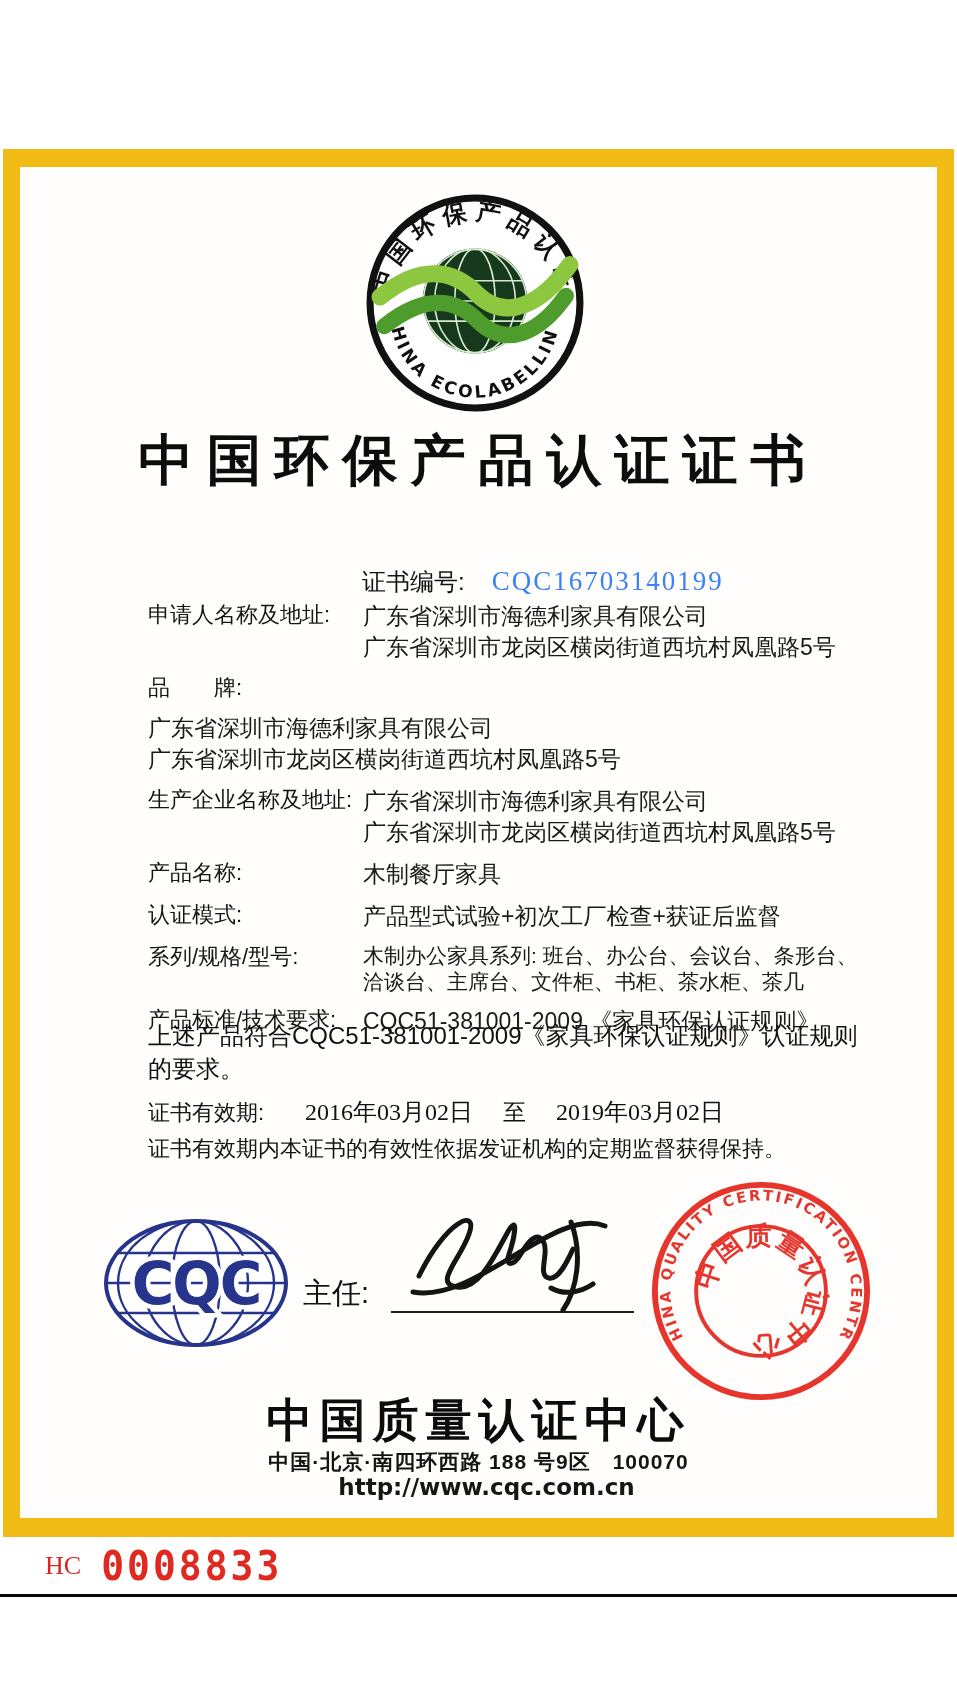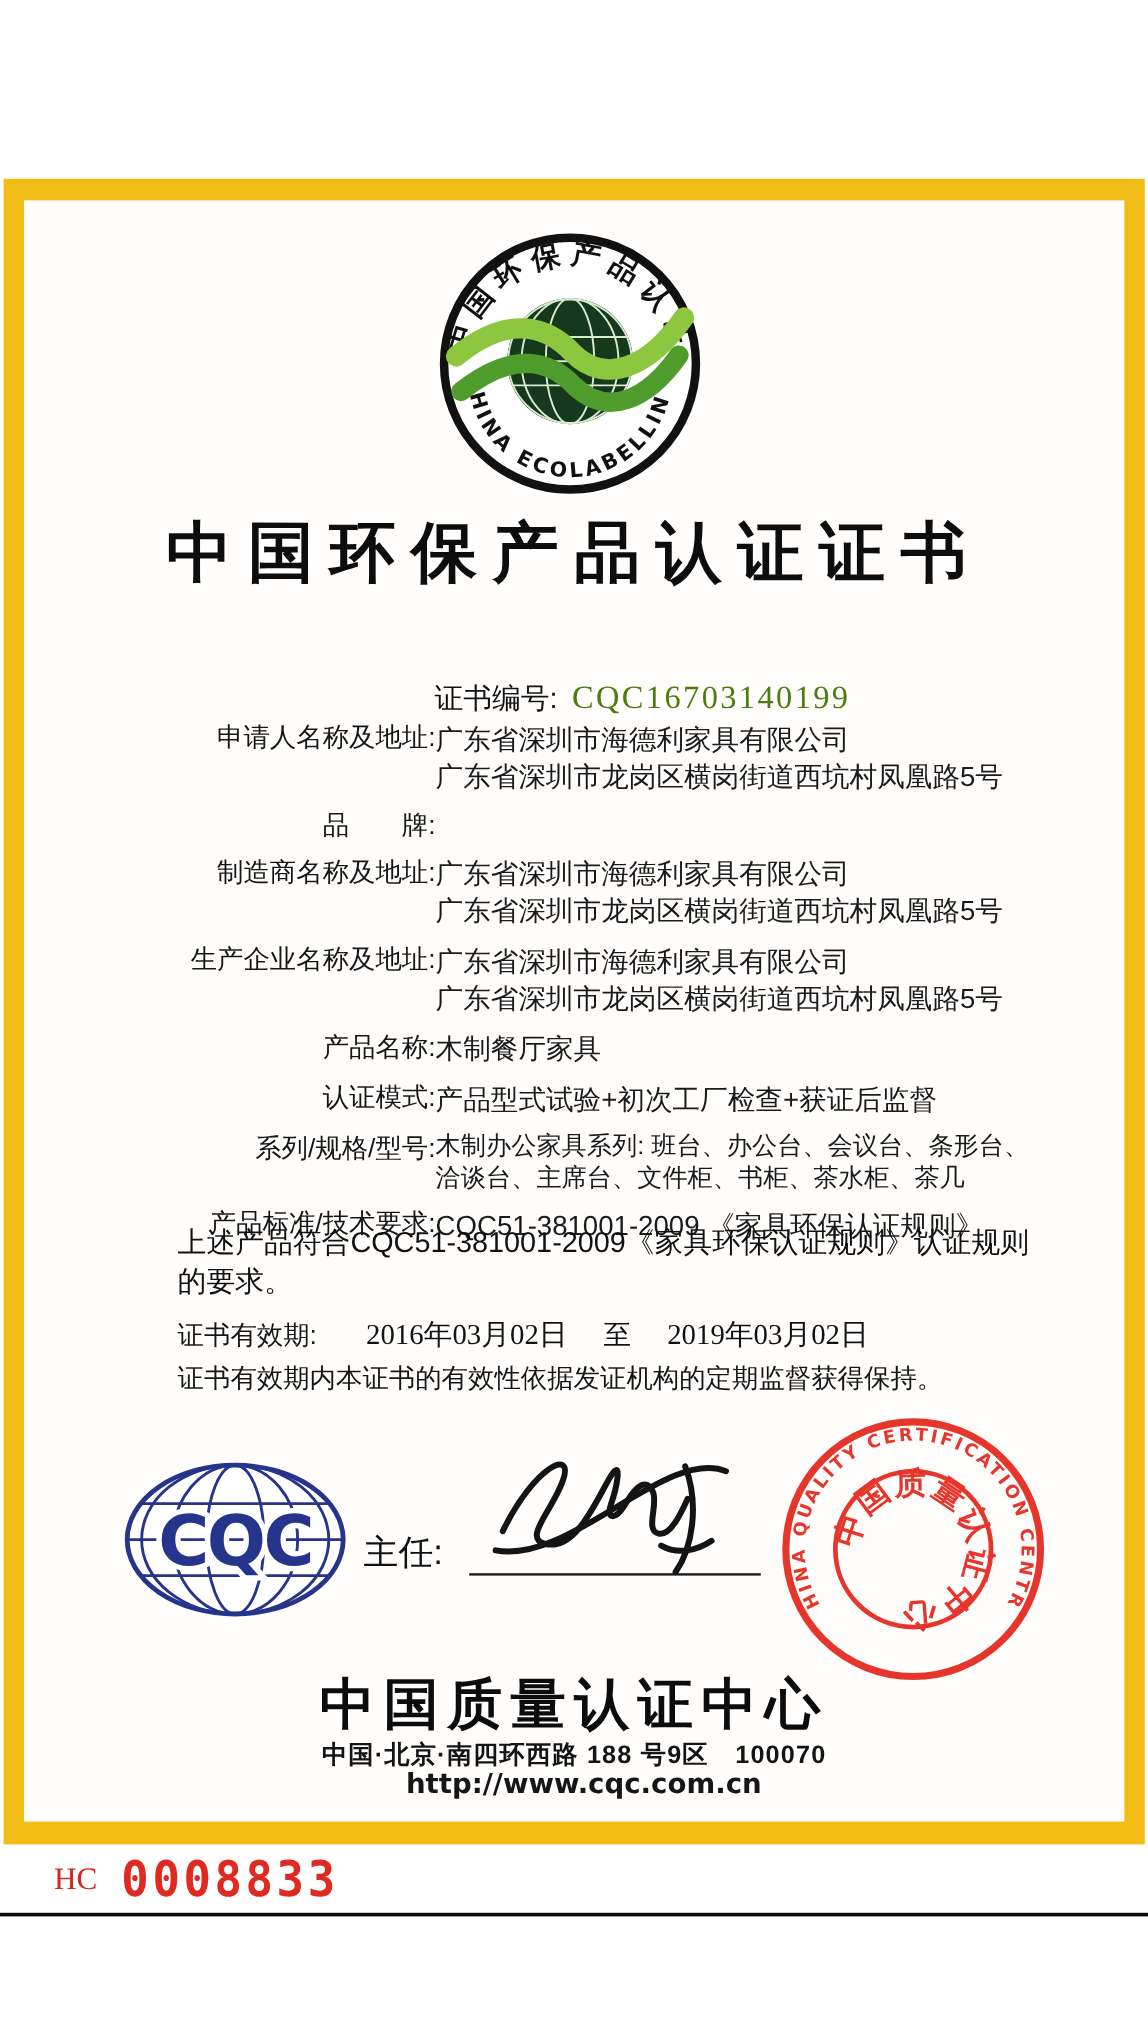--- a/index.html
+++ b/index.html
@@ -15,27 +15,27 @@
   
   .eco-logo{left:364px;top:192px;width:222px;height:222px;}
 
   
   .title{left:0;top:424px;width:957px;text-align:center;font-size:55px;font-weight:700;
          letter-spacing:13px;color:#0d0d0d;font-family:"DejaVu Sans",sans-serif;}
 
   
   .certno{left:350px;top:566px;display:flex;align-items:baseline;}
   .certno-label{font-size:24px;color:#111;margin-left:12px;}
-  .certno-value{font-size:27px;color:#4d7c0f;margin-left:12px;letter-spacing:2px;
+  .certno-value{font-size:27px;color:#3b82f6;margin-left:27px;letter-spacing:2px;
                 font-family:"Liberation Serif","DejaVu Serif",serif;}
 
   
   .fields{left:148px;top:601px;width:716px;}
   .frow{display:flex;margin-bottom:11px;}
-  .flabel{width:215px;flex:0 0 215px;font-size:22px;color:#151515;line-height:28px;text-align:right;}
+  .flabel{width:215px;flex:0 0 215px;font-size:22px;color:#151515;line-height:28px;}
   .fvalue{flex:1;font-size:23px;color:#1a1a1a;line-height:31px;}
   .fvalue.small{font-size:21px;line-height:26px;}
   .fline{min-height:28px;}
 
   .compliance{left:148px;top:1019px;width:724px;font-size:24px;line-height:33px;color:#111;}
 
   .validity{left:148px;top:1096px;display:flex;align-items:baseline;}
   .vlabel{width:157px;flex:0 0 157px;font-size:22px;color:#151515;}
   .vdate{font-size:24px;color:#111;font-family:"Liberation Serif","DejaVu Serif",serif;}
   .vto{font-size:23px;color:#111;margin:0 30px;}
@@ -116,21 +116,20 @@
         <div class="fvalue">
           <div class="fline">广东省深圳市海德利家具有限公司</div>
           <div class="fline">广东省深圳市龙岗区横岗街道西坑村凤凰路5号</div>
         </div>
       </div>
       <div class="frow">
         <div class="flabel">品　　牌:</div>
         <div class="fvalue"></div>
       </div>
       <div class="frow">
-        <div class="flabel">制造商名称及地址:</div>
         <div class="fvalue">
           <div class="fline">广东省深圳市海德利家具有限公司</div>
           <div class="fline">广东省深圳市龙岗区横岗街道西坑村凤凰路5号</div>
         </div>
       </div>
       <div class="frow">
         <div class="flabel">生产企业名称及地址:</div>
         <div class="fvalue">
           <div class="fline">广东省深圳市海德利家具有限公司</div>
           <div class="fline">广东省深圳市龙岗区横岗街道西坑村凤凰路5号</div>

